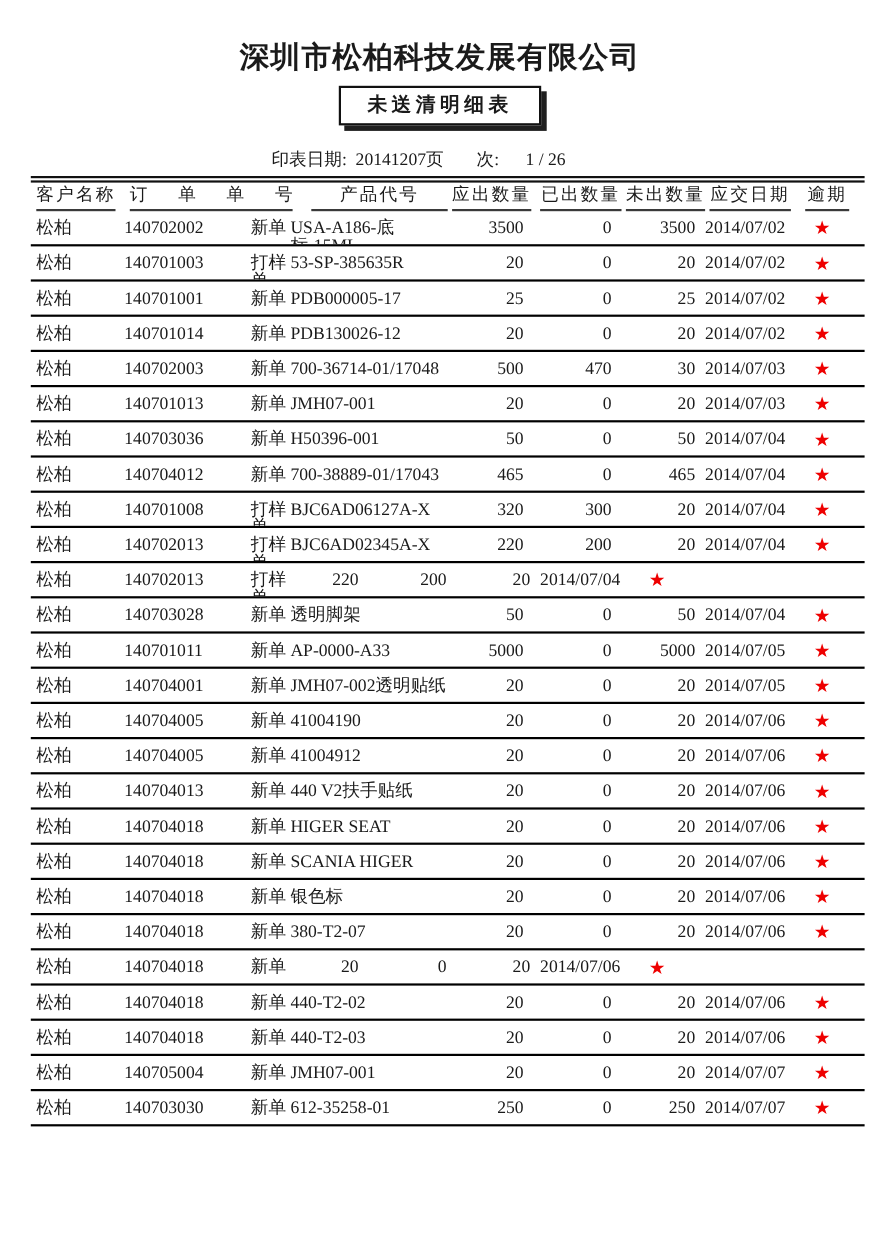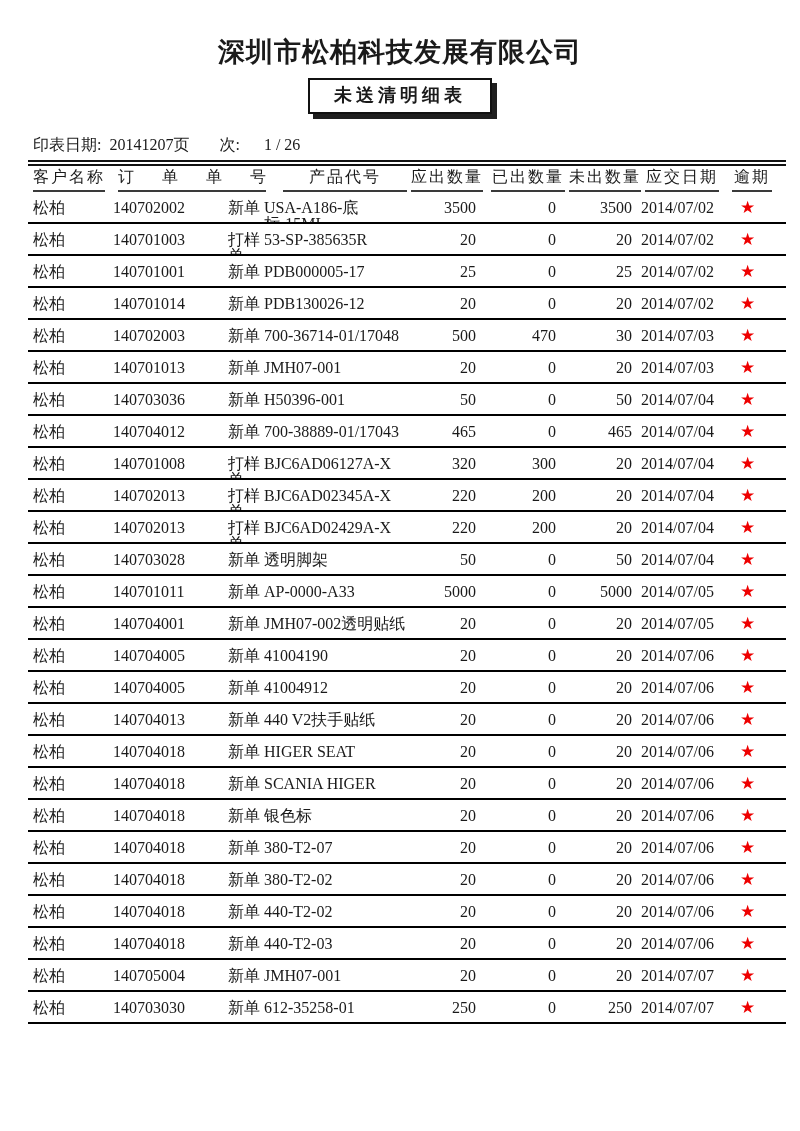--- a/index.html
+++ b/index.html
@@ -14,21 +14,21 @@
 
   .titlebox-wrap{display:flex;justify-content:center;margin-top:8px;}
   .titlebox{
     border:2px solid #111;
     box-shadow:5px 5px 0 #1f1f1f;
     padding:3px 24px 5px 24px;
     font-size:18px;font-weight:bold;letter-spacing:4px;
     background:#fff;
   }
 
-  .meta{width:758px;margin:21px 0 0 28px;display:flex;justify-content:flex-start;font-size:16px;}
+  .meta{width:758px;margin:21px 0 0 28px;display:flex;justify-content:center;font-size:16px;}
   .print-date .lbl{padding-left:5px;}
   .print-date .val{margin-left:8px;}
   .page-info{margin-right:58px;}
   .page-info .pw{}
   .page-info .pl{margin-left:30px;}
   .page-info .pv{margin-left:24px;}
 
   .table{width:758px;margin-left:28px;margin-top:4px;}
   .double-rule{height:6px;border-top:2px solid #111;border-bottom:2px solid #111;box-sizing:border-box;}
 
@@ -249,21 +249,20 @@
     <div class="td c-q3 num">20</div>
     <div class="td c-date">2014/07/04</div>
     <div class="td c-star">
       <span class="star" style="color: rgb(238, 0, 0);">★</span>
     </div>
   </div>
         <div class="tr">
     <div class="td c-cust">松柏</div>
     <div class="td c-ord">140702013</div>
     <div class="td c-type">打样单</div>
-    <div class="td c-prod">BJC6AD02429A-X</div>
     <div class="td c-q1 num">220</div>
     <div class="td c-q2 num">200</div>
     <div class="td c-q3 num">20</div>
     <div class="td c-date">2014/07/04</div>
     <div class="td c-star">
       <span class="star" style="color: rgb(238, 0, 0);">★</span>
     </div>
   </div>
         <div class="tr">
     <div class="td c-cust">松柏</div>
@@ -392,21 +391,20 @@
     <div class="td c-q3 num">20</div>
     <div class="td c-date">2014/07/06</div>
     <div class="td c-star">
       <span class="star" style="color: rgb(238, 0, 0);">★</span>
     </div>
   </div>
         <div class="tr">
     <div class="td c-cust">松柏</div>
     <div class="td c-ord">140704018</div>
     <div class="td c-type">新单</div>
-    <div class="td c-prod">380-T2-02</div>
     <div class="td c-q1 num">20</div>
     <div class="td c-q2 num">0</div>
     <div class="td c-q3 num">20</div>
     <div class="td c-date">2014/07/06</div>
     <div class="td c-star">
       <span class="star" style="color: rgb(238, 0, 0);">★</span>
     </div>
   </div>
         <div class="tr">
     <div class="td c-cust">松柏</div>

